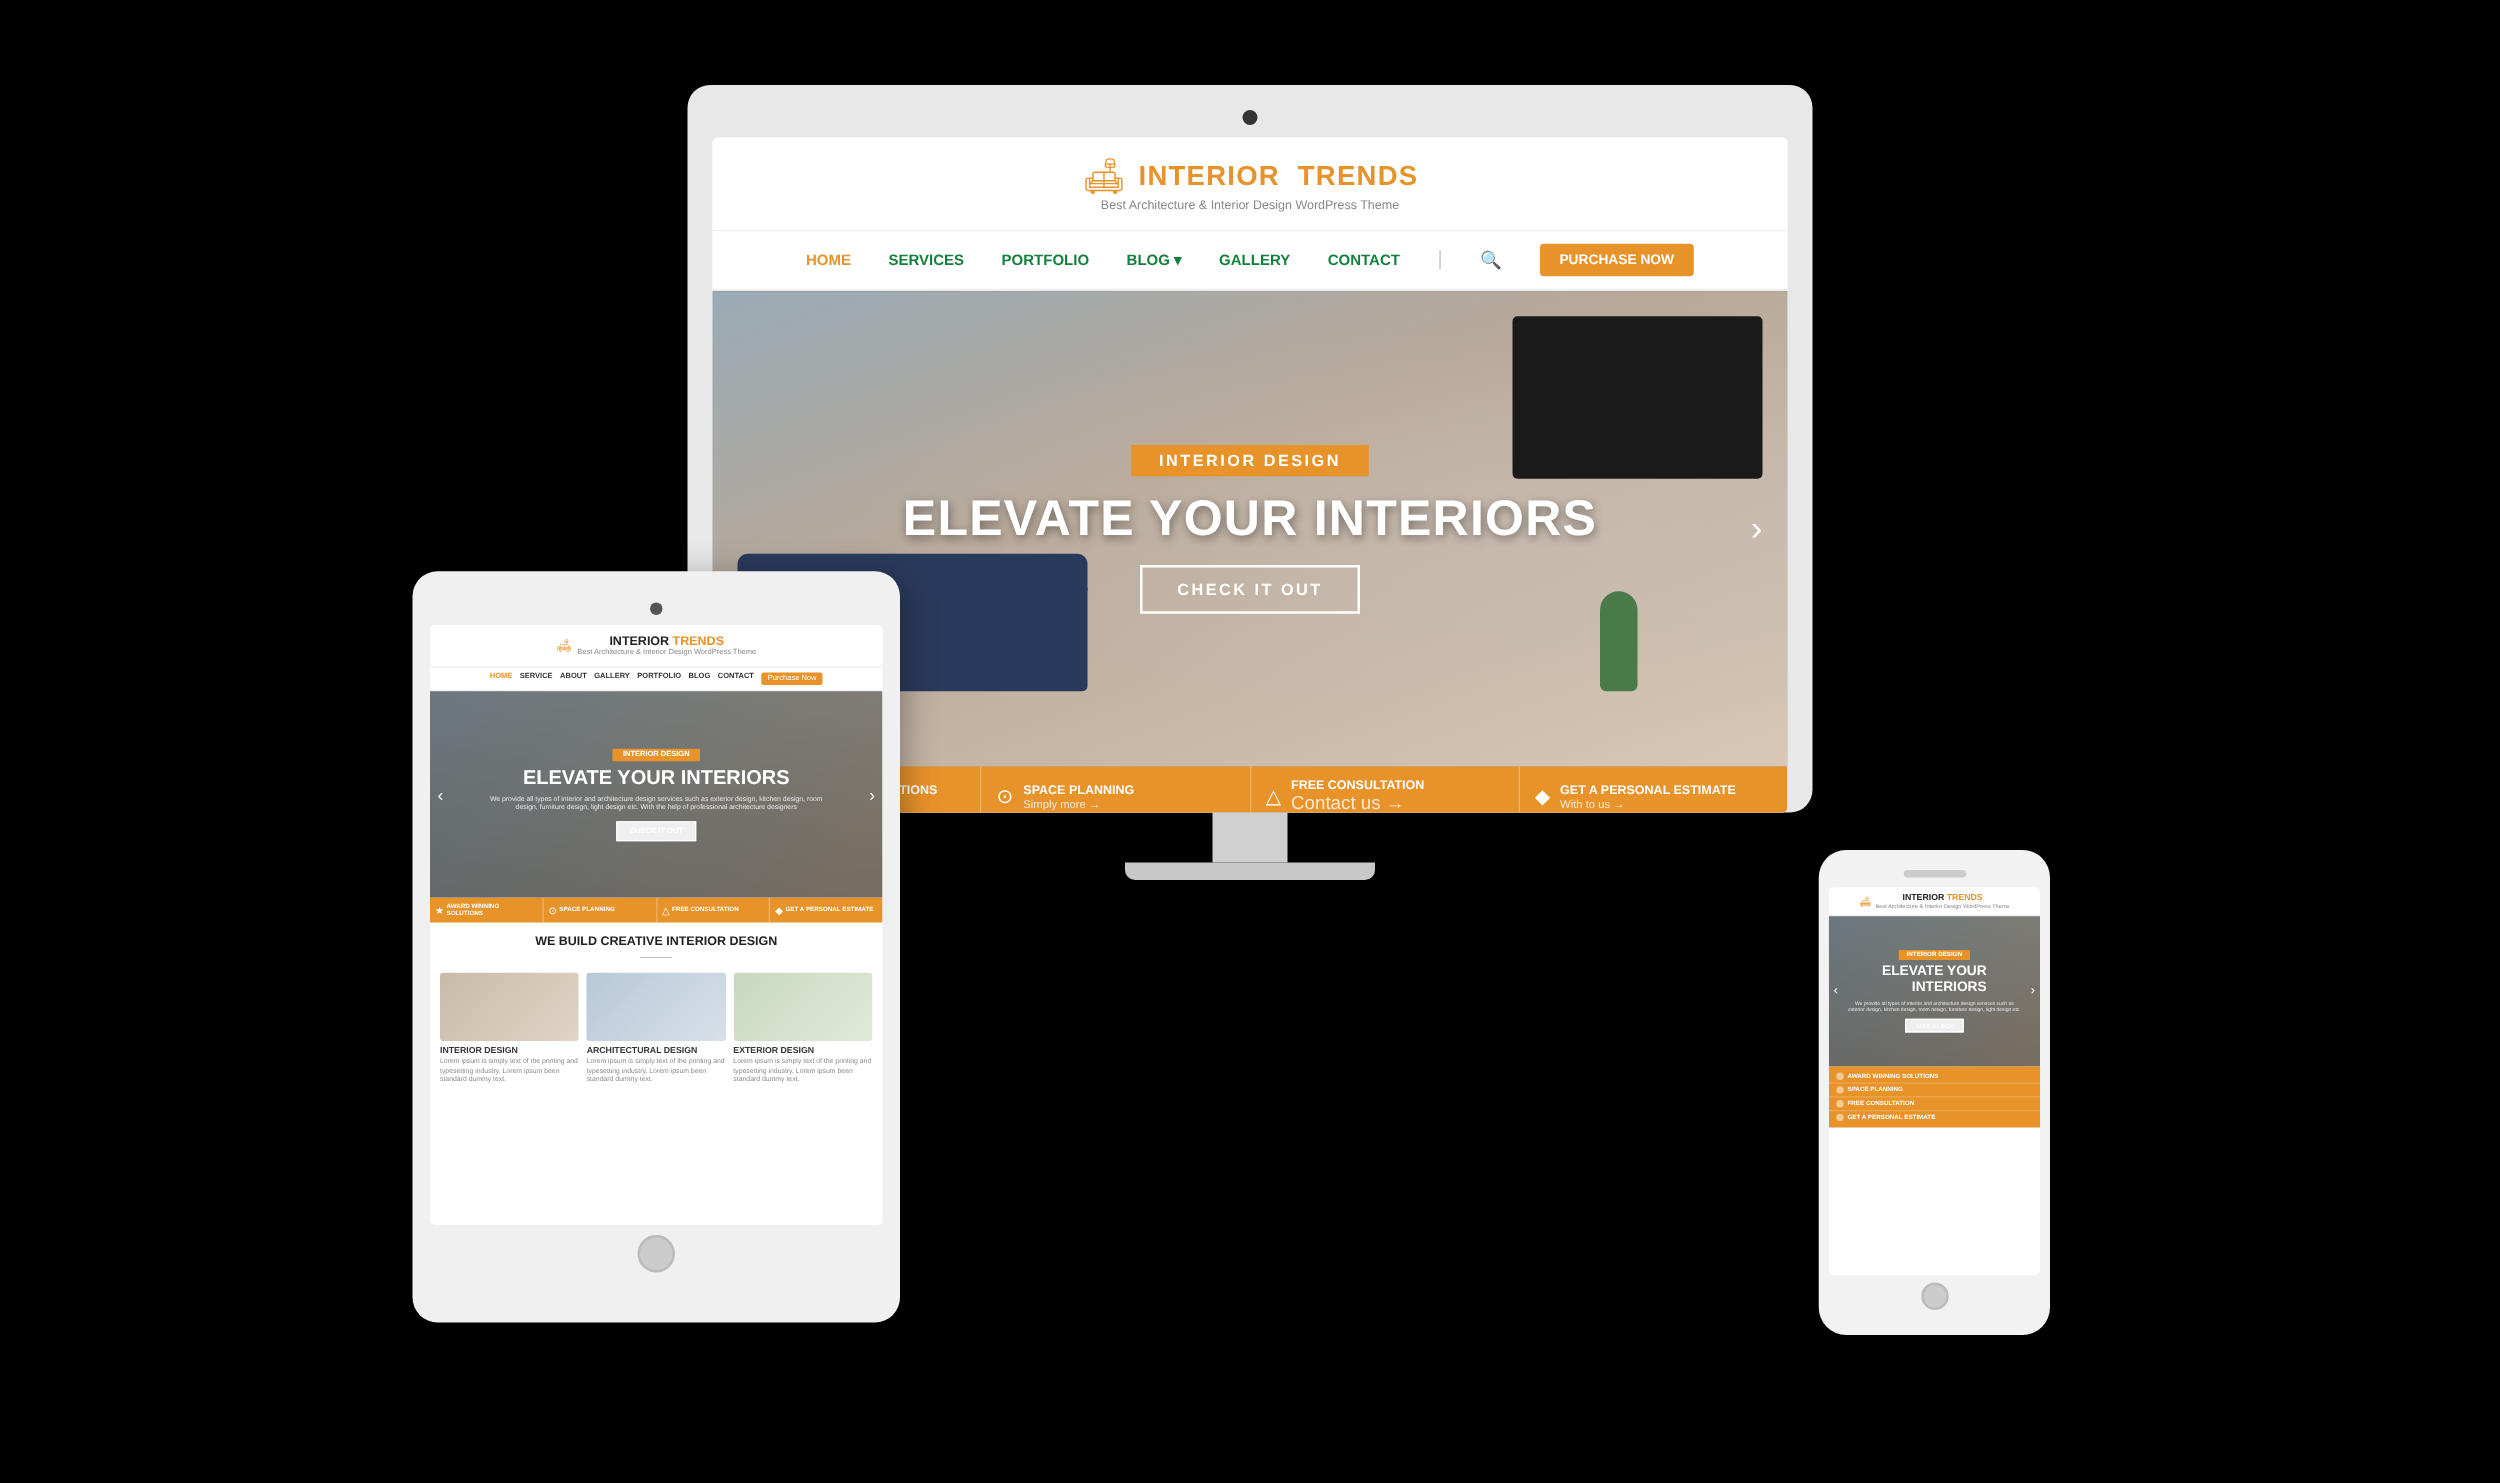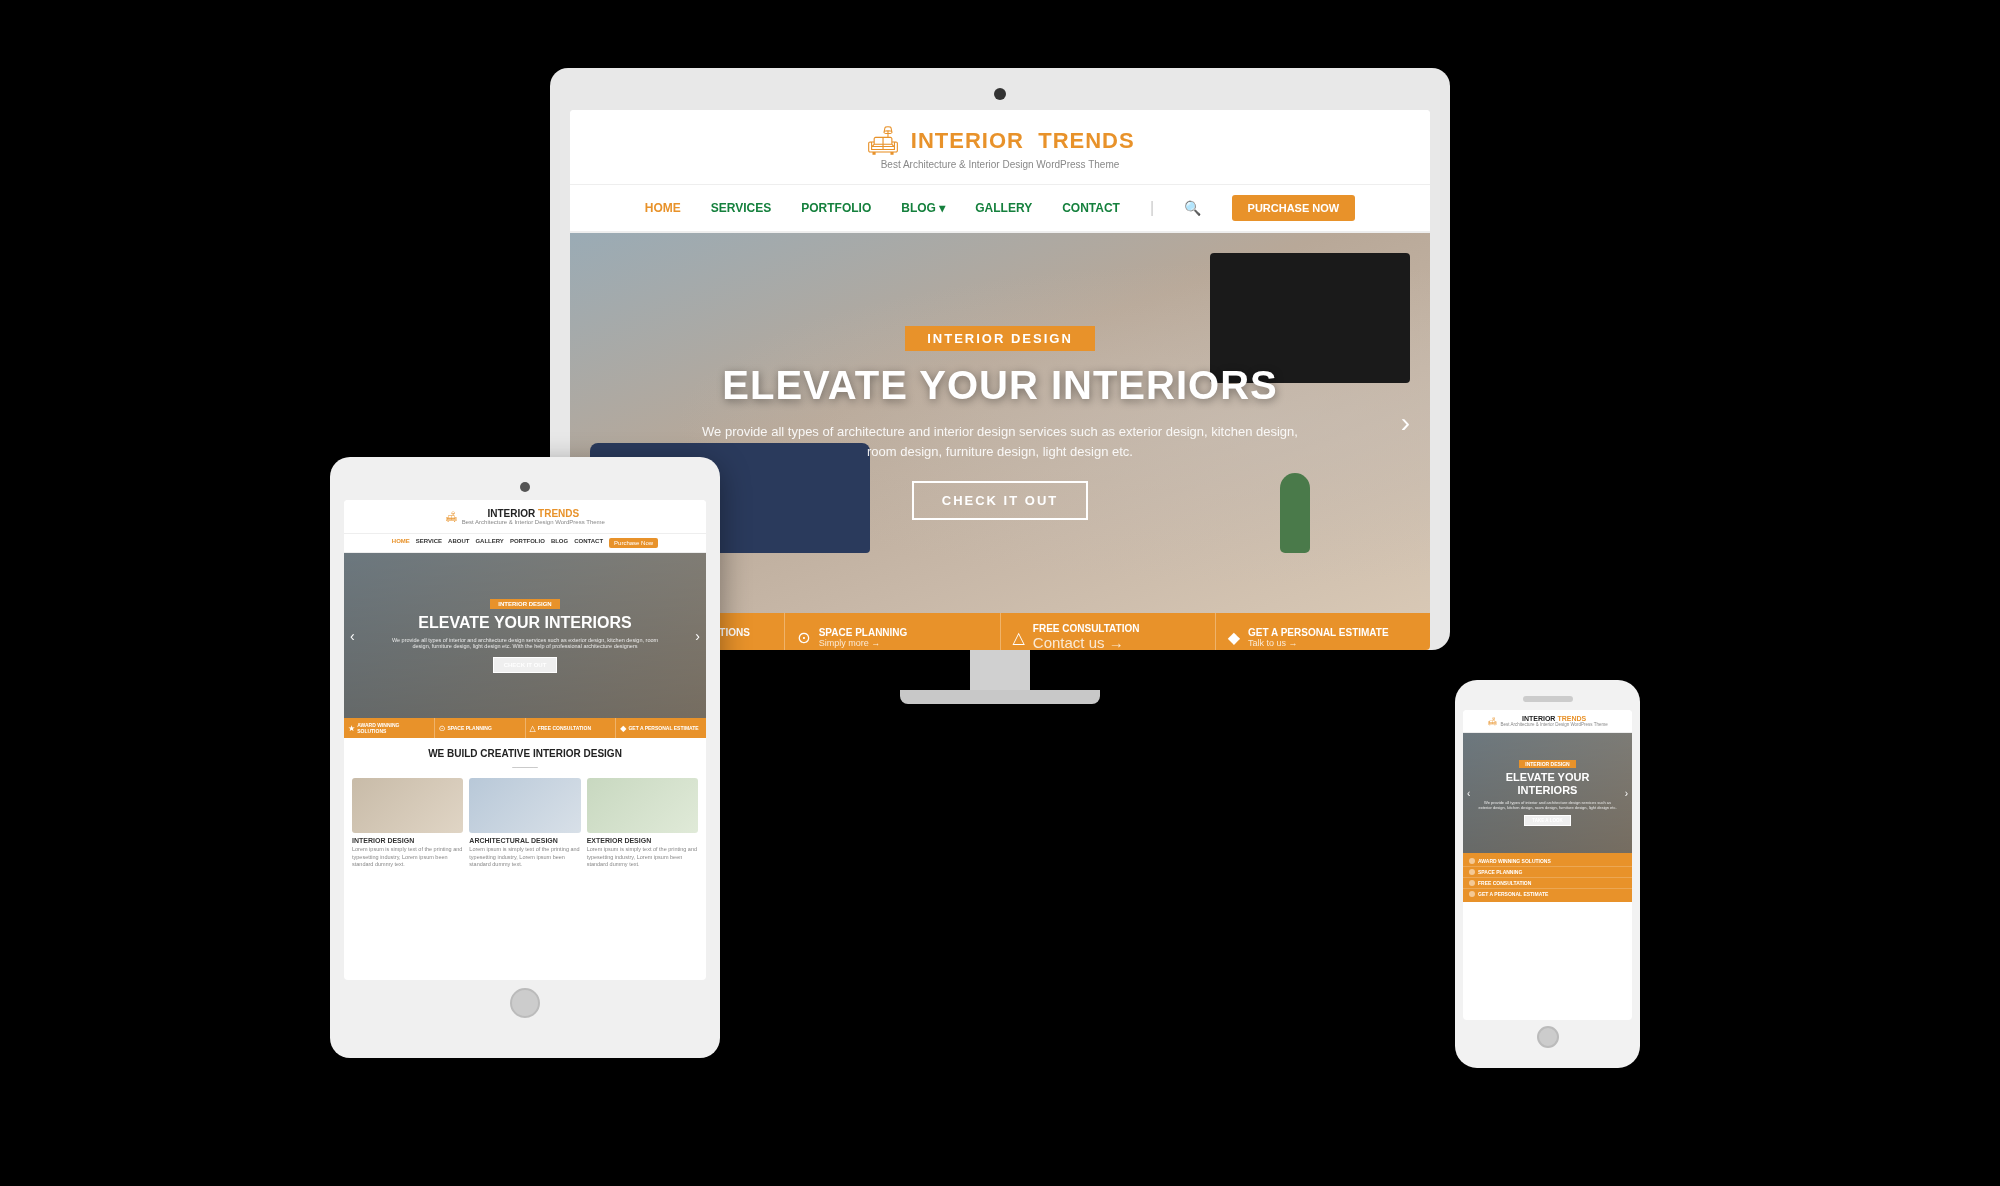--- a/index.html
+++ b/index.html
@@ -474,21 +474,21 @@
       padding: 1px 6px;
       font-size: 5px;
       font-weight: bold;
       margin-bottom: 3px;
     }
     .p-hero-title {
       color: #fff;
       font-size: 11px;
       font-weight: 900;
       text-transform: uppercase;
-      text-align: center;
+      text-align: right;
       line-height: 1.2;
       margin-bottom: 3px;
     }
     .p-hero-sub { color: rgba(255,255,255,0.85); font-size: 4px; text-align: center; max-width: 140px; margin-bottom: 5px; }
     .p-hero-cta {
       border: 1px solid #fff;
       color: #fff;
       padding: 2px 7px;
       font-size: 4.5px;
       font-weight: bold;
@@ -559,21 +559,20 @@
 
         <div class="hero">
           <div class="hero-bg"></div>
           <div class="hero-furniture">
             <div class="sofa-shape"></div>
             <div class="tv-shape"></div>
             <div class="plant-shape"></div>
           </div>
           <div class="hero-badge">INTERIOR DESIGN</div>
           <div class="hero-title">ELEVATE YOUR INTERIORS</div>
-          <div class="hero-subtitle">We provide all types of architecture and interior design services such as exterior design, kitchen design, room design, furniture design, light design etc.</div>
           <button class="hero-cta">CHECK IT OUT</button>
           <span class="hero-arrow-right">›</span>
         </div>
 
         <div class="hero-features">
           <div class="hero-feature">
             <span class="feature-icon">★</span>
             <div>
               <div class="feature-text">AWARD WINNING SOLUTIONS</div>
               <div style="font-size:9px;opacity:0.8">The unique offer →</div>
@@ -590,21 +589,21 @@
             <span class="feature-icon">△</span>
             <div>
               <div class="feature-text">FREE CONSULTATION</div>
               <div style="font-size:15px;opacity:0.8">Contact us →</div>
             </div>
           </div>
           <div class="hero-feature">
             <span class="feature-icon">◆</span>
             <div>
               <div class="feature-text">GET A PERSONAL ESTIMATE</div>
-              <div style="font-size:9px;opacity:0.8">Talk to us →</div>
+              <div style="font-size:9px;opacity:0.8">With to us →</div>
             </div>
           </div>
         </div>
       </div>
     </div>
     <div class="monitor-stand-neck"></div>
     <div class="monitor-stand-base"></div>
   </div>
 
   <div class="tablet">

